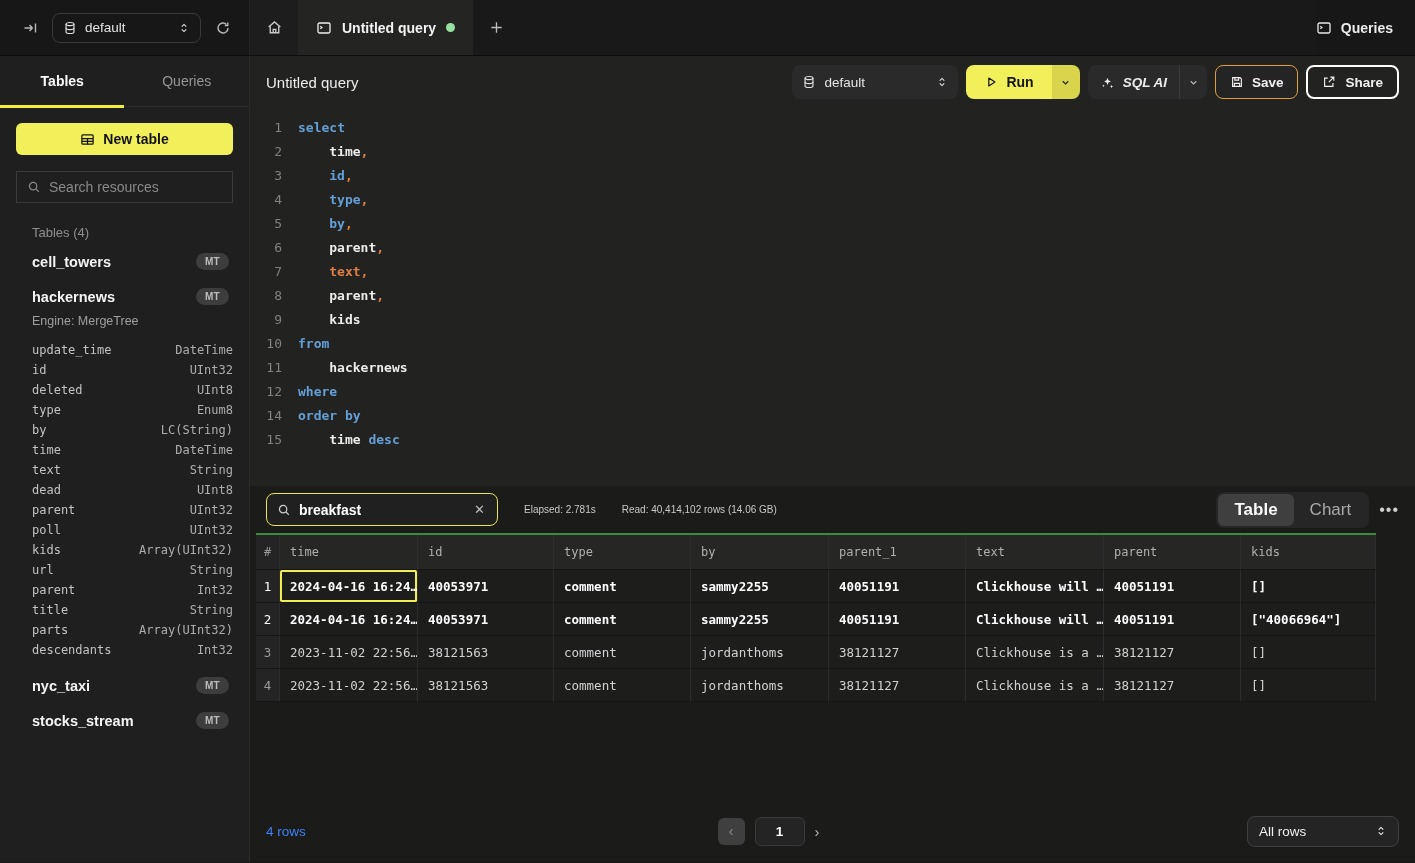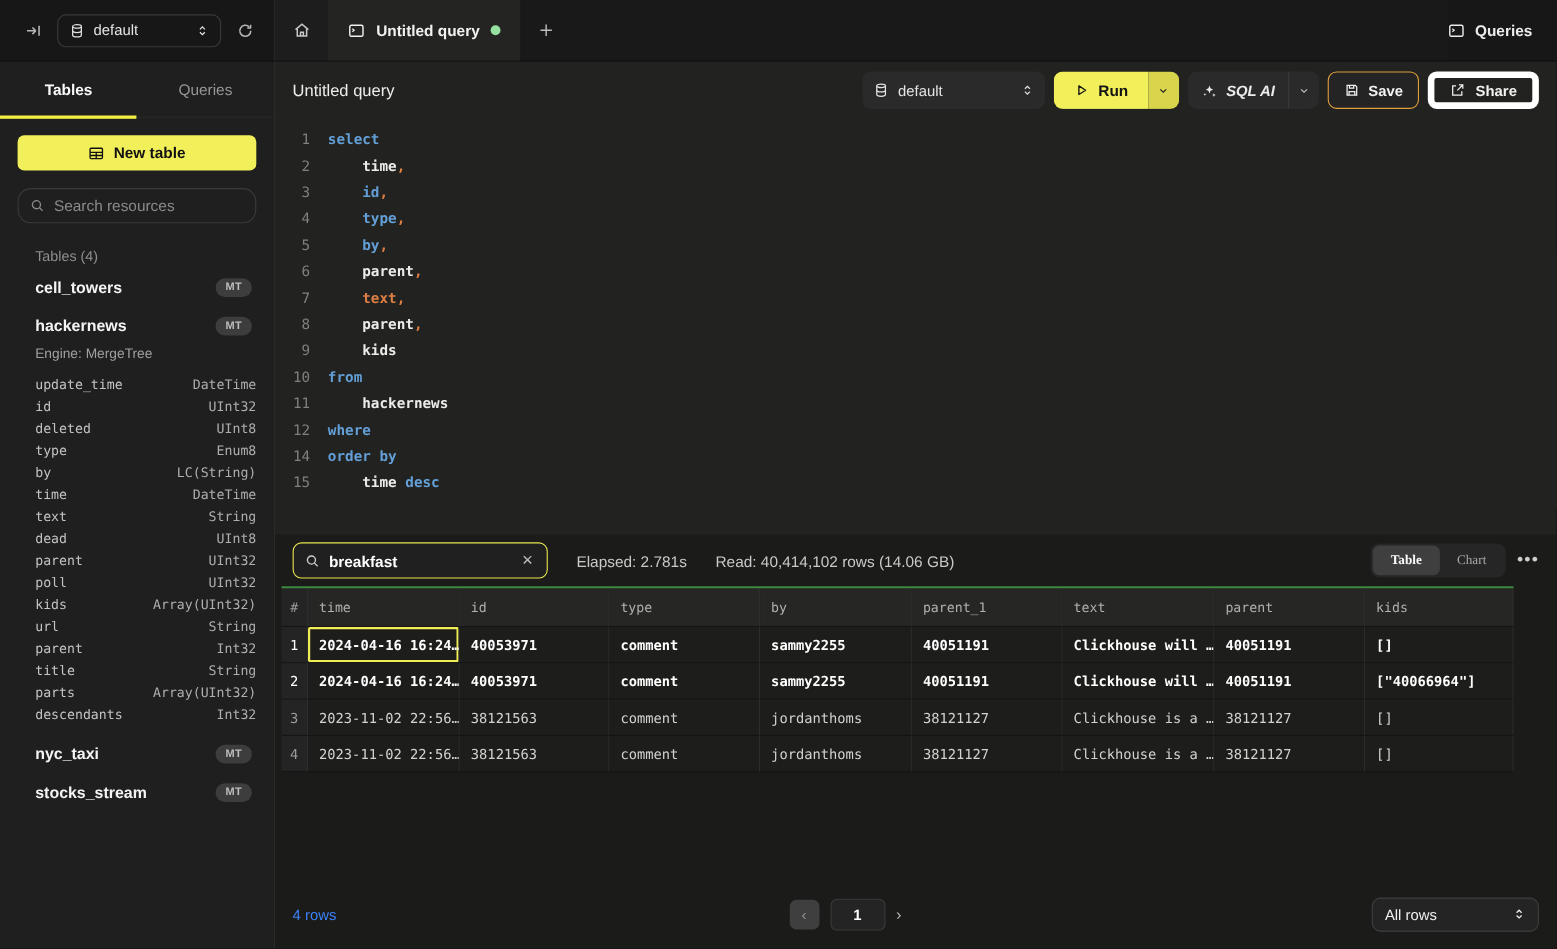--- a/index.html
+++ b/index.html
@@ -26,21 +26,21 @@
   .sidebar { width:250px; flex:0 0 250px; background:#1f1f1f; border-right:1px solid #2a2a2a; display:flex; flex-direction:column; }
   .main { flex:1; display:flex; flex-direction:column; background:#222220; min-width:0; }
 
   
   .side-tabs { height:51px; display:flex; border-bottom:1px solid #2a2a2a; position:relative; }
   .side-tab { flex:1; background:none; border:none; font-size:14px; color:#969696; cursor:pointer; font-family:inherit; }
   .side-tab.active { color:#fafafa; font-weight:600; }
   .side-underline { position:absolute; left:0; bottom:-2px; width:124px; height:3px; background:#f2ee3f; }
   .side-scroll { padding:16px; overflow:hidden; }
   .new-table { width:100%; height:32px; background:#f2f05a; color:#111; border:none; border-radius:6px; font-size:14px; font-weight:600; display:flex; align-items:center; justify-content:center; gap:8px; cursor:pointer; font-family:inherit; }
-  .search-box { margin-top:16px; height:32px; border:1px solid #3a3a3a; border-radius:12px; display:flex; align-items:center; gap:8px; padding:0 10px; color:#8a8a8a; }
+  .search-box { margin-top:16px; height:32px; border:1px solid #3a3a3a; border-radius:0; display:flex; align-items:center; gap:8px; padding:0 10px; color:#8a8a8a; }
   .search-box input { background:transparent; border:none; outline:none; color:#e8e8e8; font-size:14px; width:100%; font-family:inherit; }
   .search-box input::placeholder { color:#8a8a8a; }
   .section-label { margin:22px 0 4px 16px; font-size:13px; color:#8f8f8f; }
   .res-item { display:flex; align-items:center; justify-content:space-between; padding:9px 4px 9px 16px; cursor:pointer; }
   .res-name { font-size:14.5px; font-weight:600; color:#f4f4f4; }
   .badge { background:#3d3d3d; color:#bdbdbd; font-size:10px; font-weight:700; padding:3px 9px; border-radius:10px; letter-spacing:.3px; }
   .engine-line { font-size:12.5px; color:#9f9f9f; padding:0 0 10px 16px; }
   .fields { padding:2px 0 8px 16px; }
   .field-row { display:flex; justify-content:space-between; font-size:12px; line-height:20px; }
   .field-name { color:#c3c3c3; }
@@ -51,45 +51,45 @@
   .qh-title { font-size:15px; color:#ededed; margin-right:auto; }
   .hdr-db { display:flex; align-items:center; gap:8px; height:34px; width:166px; padding:0 10px; background:#2a2a2a; border:none; border-radius:8px; color:#e4e4e4; font-size:13.5px; cursor:pointer; font-family:inherit; }
   .hdr-db .grow { flex:1; text-align:left; }
   .run-split { display:flex; height:34px; border-radius:8px; overflow:hidden; }
   .run-main { display:flex; align-items:center; gap:8px; background:#f2f05a; color:#141414; border:none; padding:0 18px; font-size:14px; font-weight:600; cursor:pointer; font-family:inherit; }
   .run-caret { width:28px; background:#d8d44c; border:none; color:#222; display:flex; align-items:center; justify-content:center; cursor:pointer; }
   .sqlai { display:flex; align-items:center; height:34px; background:#2a2a2a; border-radius:8px; overflow:hidden; }
   .sqlai-main { display:flex; align-items:center; gap:8px; background:none; border:none; color:#ececec; font-size:13.5px; font-weight:600; padding:0 12px; cursor:pointer; font-family:inherit;font-style:italic; }
   .sqlai-caret { width:28px; height:100%; border:none; border-left:1px solid #3a3a3a; background:none; color:#bdbdbd; display:flex; align-items:center; justify-content:center; cursor:pointer; }
   .save-btn { display:flex; align-items:center; gap:8px; height:34px; padding:0 14px; background:#242424; border:1.5px solid #dfa03c; border-radius:8px; color:#f2f2f2; font-size:13.5px; font-weight:600; cursor:pointer; font-family:inherit; }
-  .share-btn { display:flex; align-items:center; gap:9px; height:34px; padding:0 14px; background:transparent; border:6px solid #ffffff; border-radius:8px; color:#f2f2f2; font-size:13.5px; font-weight:600; cursor:pointer; font-family:inherit; }
+  .share-btn { display:flex; align-items:center; gap:9px; height:34px; padding:0 14px; background:transparent; border:2px solid #ffffff; border-radius:8px; color:#f2f2f2; font-size:13.5px; font-weight:600; cursor:pointer; font-family:inherit; }
 
   
   .editor { height:378px; padding-top:8px; cursor:text; overflow:hidden; }
   .code-line { height:24px; line-height:24px; display:flex; font-family:"DejaVu Sans Mono", monospace; font-size:13px; font-weight:700; white-space:pre; }
   .ln { width:32px; text-align:right; color:#808080; font-weight:400; flex:0 0 32px; }
   .code { padding-left:16px; position:relative; }
   .guide { display:inline-block; width:4ch; position:relative; }
   .guide::after { content:""; position:absolute; right:.5ch; top:0; bottom:0; width:1px; background:#3a3a3a; }
   .tok-kw { color:#64a0d8; }
   .tok-plain { color:#ececec; }
   .tok-func { color:#de7f45; }
   .tok-punct { color:#de7f45; }
   .tok-str { color:#b3c04e; }
 
   
   .results { flex:1; background:#1b1b1a; display:flex; flex-direction:column; min-height:0; }
   .results-toolbar { height:47px; display:flex; align-items:center; padding:0 16px; gap:26px; }
   .rt-search { width:232px; height:33px; border:1.5px solid #e9e64f; border-radius:8px; display:flex; align-items:center; gap:8px; padding:0 10px; background:#202020; }
   .rt-search input { background:transparent; border:none; outline:none; color:#ffffff; font-weight:600; font-size:14px; width:100%; font-family:inherit; }
   .rt-clear { background:none; border:none; color:#bdbdbd; font-size:13px; cursor:pointer; padding:2px; }
-  .stat { font-size:14px; color:#c9c9c9; }
+  .stat { font-size:10px; color:#c9c9c9; }
   .rt-right { margin-left:auto; display:flex; align-items:center; gap:10px; }
   .seg { display:flex; background:#262626; border-radius:8px; padding:2px; }
-  .seg button { border:none; background:none; color:#a9a9a9; font-size:12px; padding:6px 16px; border-radius:6px; cursor:pointer; font-family:Liberation Serif, serif; }
+  .seg button { border:none; background:none; color:#a9a9a9; font-size:17px; padding:6px 16px; border-radius:6px; cursor:pointer; font-family:Liberation Sans, sans-serif; }
   .seg button.active { background:#3f3f3f; color:#fafafa; font-weight:600; }
   .more-btn { background:none; border:none; color:#cfcfcf; font-size:16px; cursor:pointer; letter-spacing:1px; }
 
   .rtable { width:1120px; margin-left:6px; border-top:2px solid #3c8b40; }
   .rt-row { display:grid; grid-template-columns:24px 138px 136px 137px 138px 137px 138px 137px 135px; }
   .cell { font-family:"DejaVu Sans Mono", monospace; font-size:12.5px; display:flex; align-items:center; padding:0 10px; border-right:1px solid #2d2d2d; border-bottom:1px solid #151515; overflow:hidden; white-space:nowrap; }
   .rt-head .cell { height:35px; background:#262625; color:#b0b0b0; font-size:12px; }
   .rt-body .cell { height:33px; background:#1d1d1c; color:#d2d2d2; }
   .rt-body .row-hl .cell { color:#ffffff; font-weight:700; }
   .cell.idx { justify-content:center; padding:0; color:#9a9a9a; background:#242424 !important; font-weight:400 !important; }

